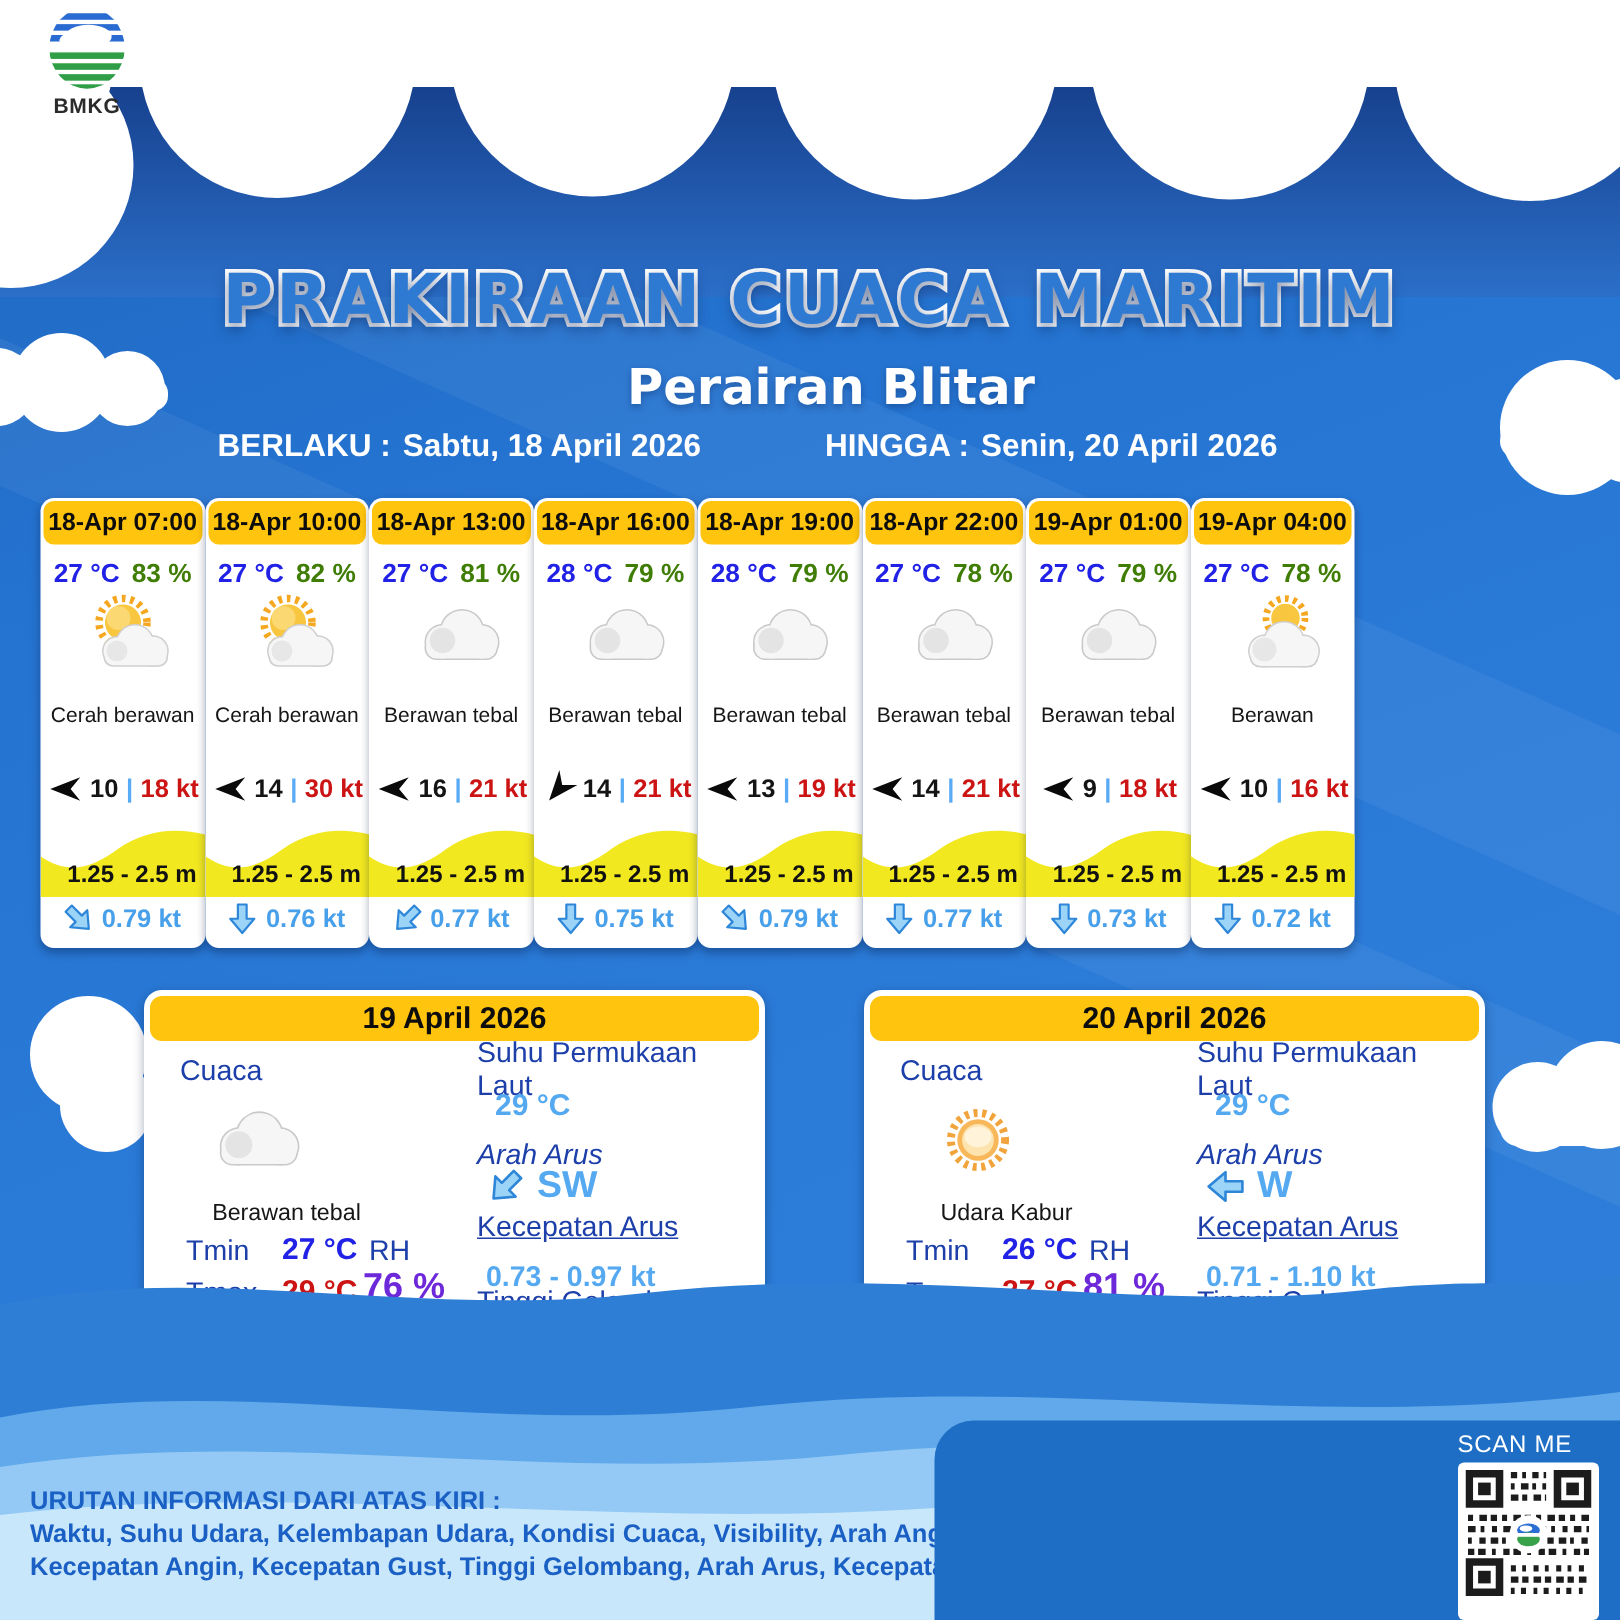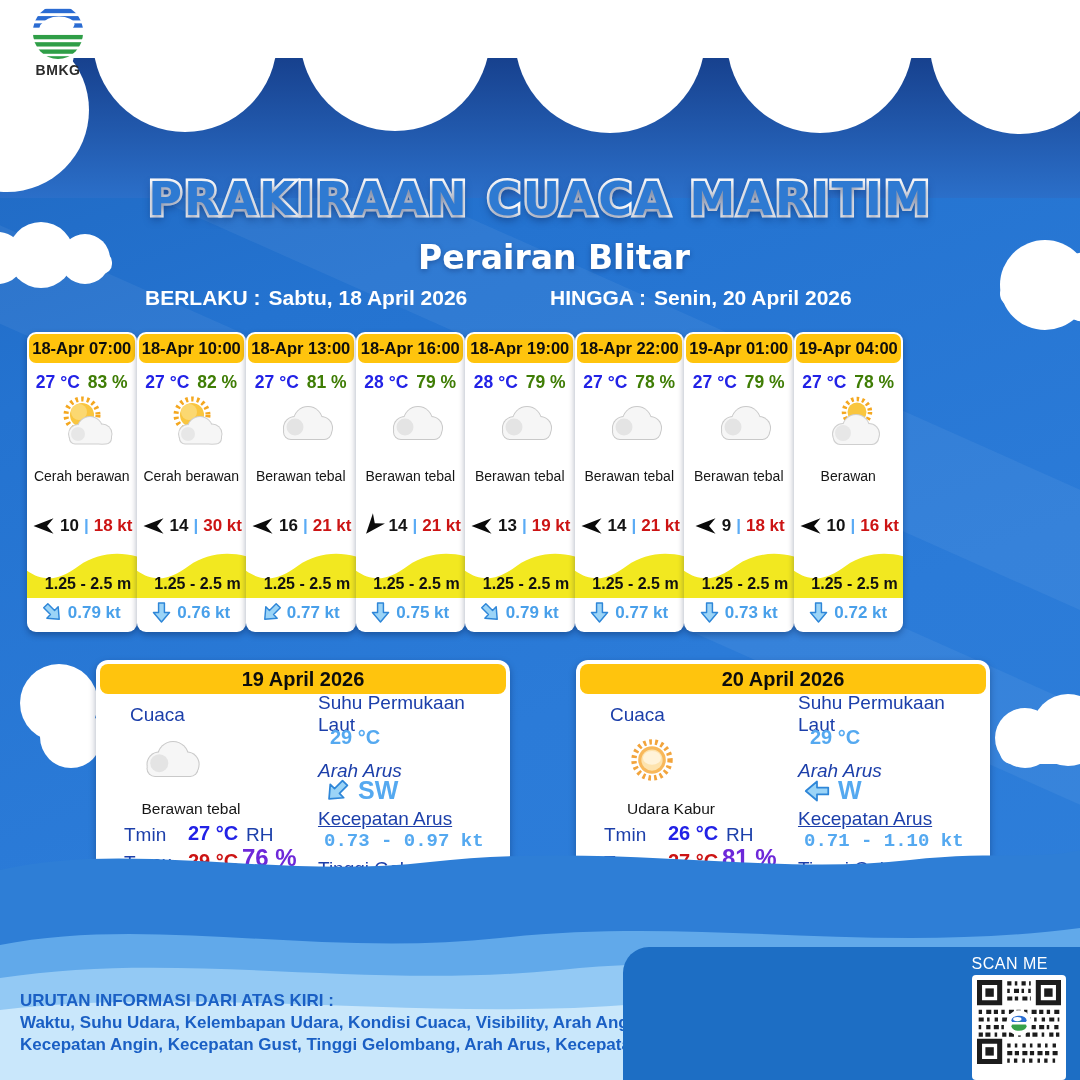--- a/index.html
+++ b/index.html
@@ -59,38 +59,38 @@
   .cur-SW{transform:rotate(45deg);} .cur-W{transform:rotate(90deg);}
   
   .dcards{position:absolute;left:0;top:660px;width:1080px;height:262px;}
   .dcard{position:absolute;top:0;width:414px;height:262px;background:#fff;border-radius:12px;
     box-shadow:0 3px 7px rgba(0,20,60,.35);}
   .dcard:nth-of-type(1){left:96px;} .dcard:nth-of-type(2){left:576px;}
   .dhead{margin:4px 4px 0;height:30px;background:#ffc40d;border-radius:8px;
     text-align:center;line-height:30px;font-size:20px;font-weight:bold;color:#0d0d0d;}
   .lbl{position:absolute;font-size:19px;color:#1c3faa;}
   .dval{position:absolute;font-size:20px;font-weight:bold;}
-  .p-cuaca{left:34px;top:44px;}
+  .p-cuaca{left:24px;top:44px;}
   .dicon{position:absolute;left:42px;top:66px;width:68px;height:68px;}
   .dcond{position:absolute;left:0px;top:140px;width:190px;text-align:center;font-size:15.5px;color:#161616;}
   .p-tminl{left:28px;top:164px;} .p-tmin{left:92px;top:162px;color:#2222e6;}
   .p-tmaxl{left:28px;top:192px;} .p-tmax{left:92px;top:190px;color:#cc1414;}
   .p-anginl{left:28px;top:220px;}
   .p-angin{left:24px;top:242px;color:#141414;display:flex;align-items:center;gap:6px;position:absolute;font-size:20px;font-weight:bold;}
   .ddart{width:27px;height:22px;color:#0a0a0a;}
   .p-rhl{left:150px;top:164px;} .p-rh{left:146px;top:184px;color:#6d28d9;font-size:24px;}
   .p-gustl{left:150px;top:220px;} .p-gust{left:150px;top:242px;color:#cc1414;}
   .p-sstl{left:222px;top:32px;width:185px;}
   .p-sst{left:234px;top:66px;color:#55a9f0;}
   .p-arahl{left:222px;top:100px;font-style:italic;}
   .p-arah{left:228px;top:116px;display:flex;align-items:center;gap:8px;position:absolute;}
   .dcur{width:26px;height:26px;}
   .arah-txt{font-size:25px;font-weight:bold;color:#55a9f0;}
   .p-kecl{left:222px;top:148px;text-decoration:underline;}
-  .p-kec{left:228px;top:170px;color:#55a9f0;font-size:19px;font-family:Liberation Mono, monospace;}
+  .p-kec{left:228px;top:181px;color:#55a9f0;font-size:19px;}
   .p-gell{left:222px;top:198px;}
   .dwave{position:absolute;left:222px;top:216px;width:172px;height:42px;}
   .dwave svg{position:absolute;inset:0;width:100%;height:100%;}
   .dwave-txt{position:absolute;bottom:3px;left:0;right:0;text-align:center;font-size:16.5px;font-weight:600;color:#111;}
   
   .waves{position:absolute;left:0;bottom:0;width:1080px;height:270px;}
   .footer-txt{position:absolute;left:20px;top:990px;font-size:17px;font-weight:bold;color:#1a5fc4;line-height:22px;}
   .qr-panel{position:absolute;left:623px;top:947px;width:457px;height:133px;background:#1d6ec4;border-radius:26px 0 0 0;}
   .scanme{position:absolute;top:8px;right:32px;font-size:16px;color:#ffffff;letter-spacing:.5px;}
   .qr-box{position:absolute;top:28px;right:14px;width:94px;height:105px;background:#fff;border-radius:4px;padding:5px;}

